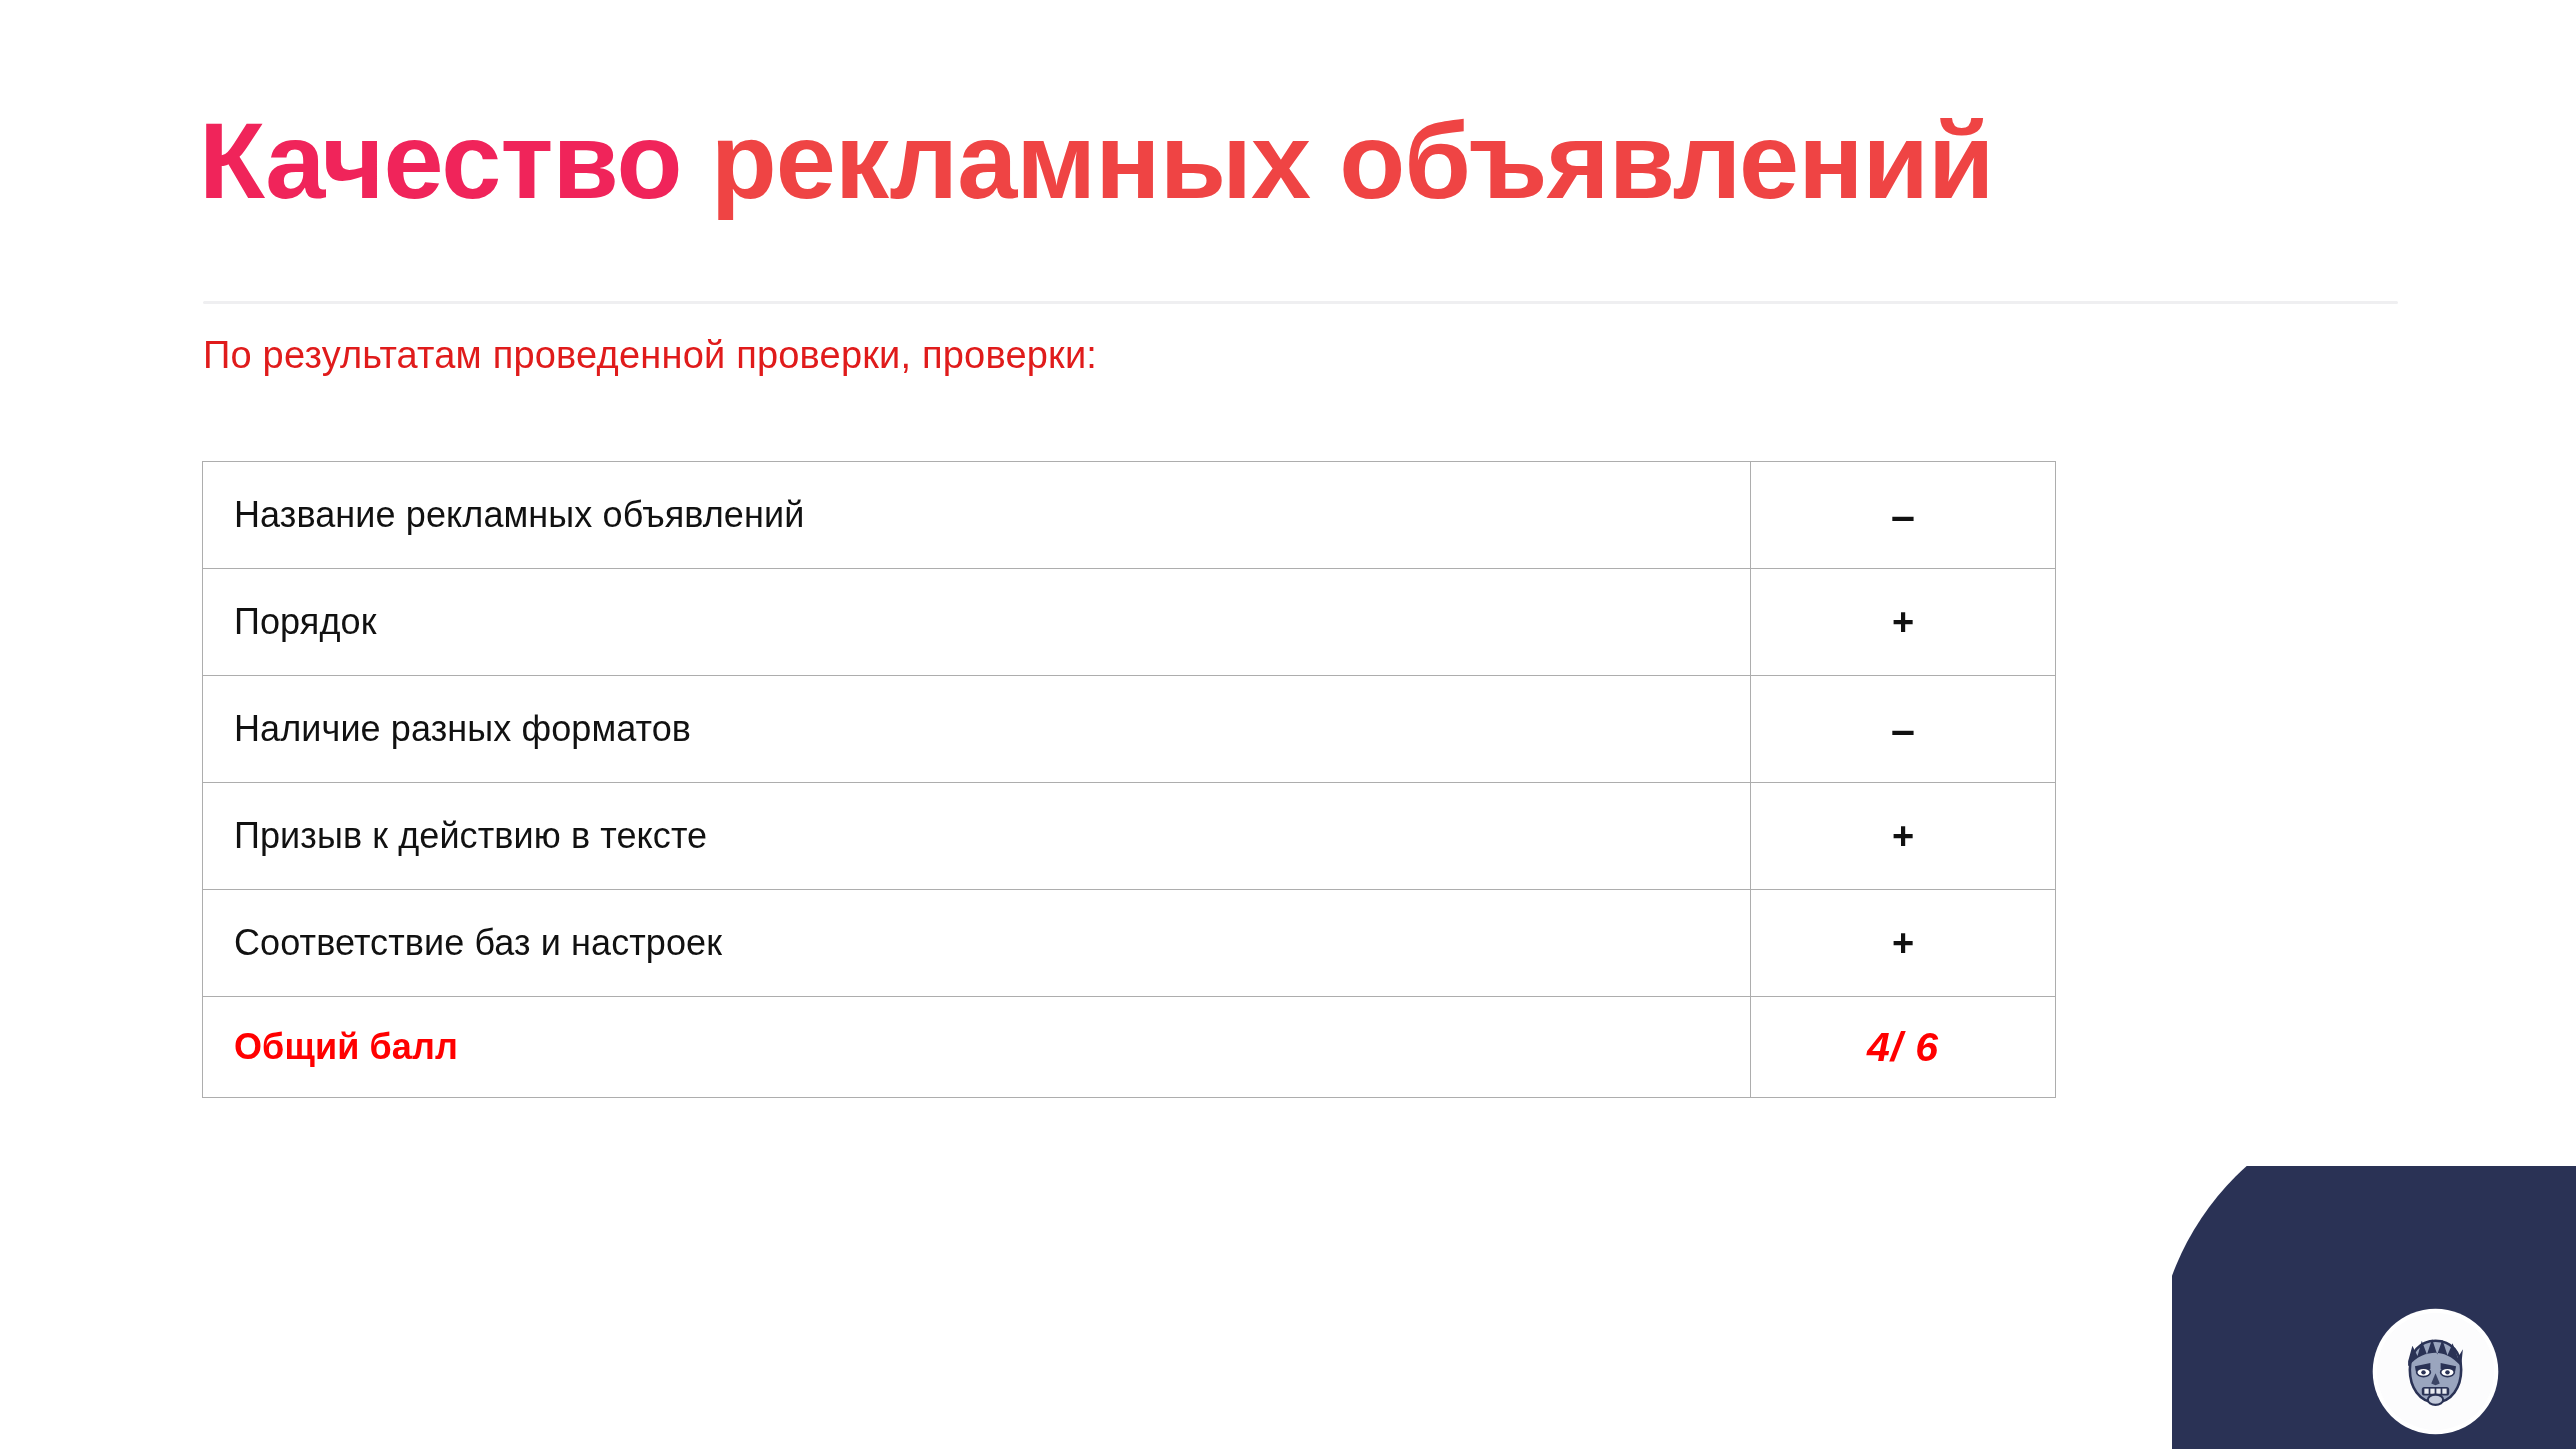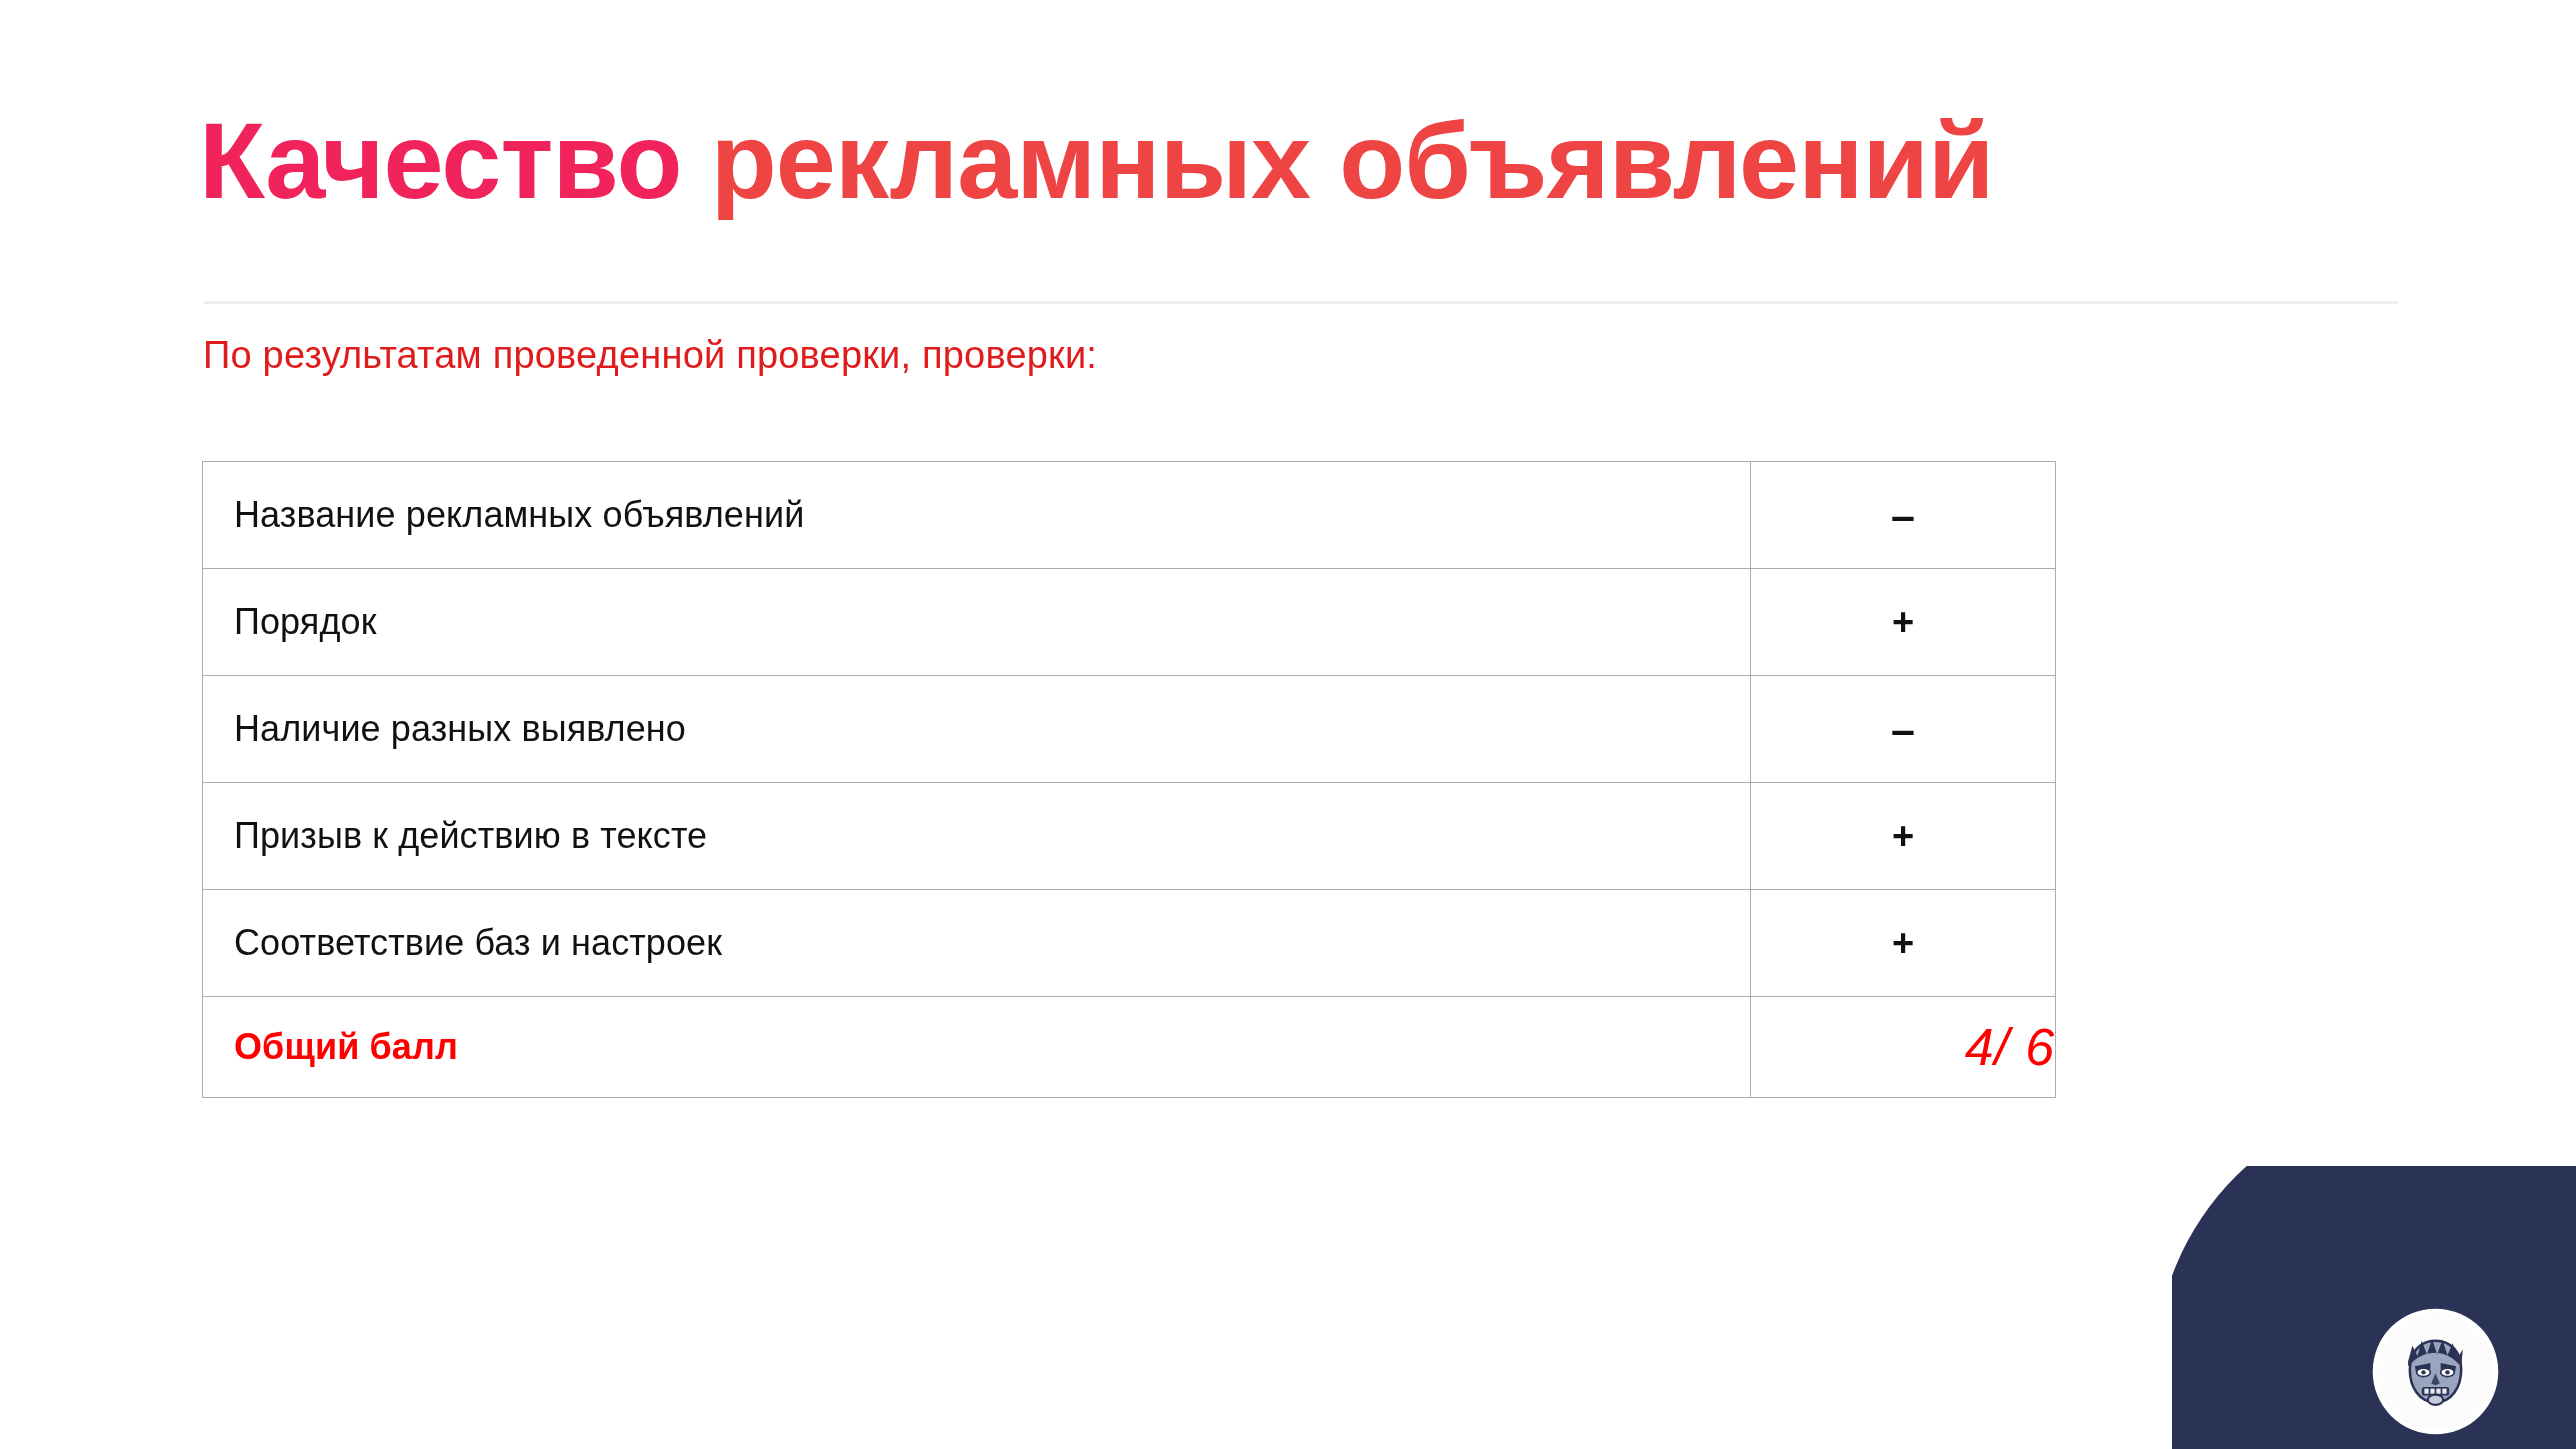--- a/index.html
+++ b/index.html
@@ -102,25 +102,24 @@
 
   
   tr.total-row td { height: 101px; }
   tr.total-row .cell-label {
     color: #FF0000;
     font-weight: 700;
     font-size: 36px;
   }
   tr.total-row .cell-value {
     color: #FF0000;
-    font-weight: 400;
+    font-weight: 700;
     font-style: italic;
-    font-size: 52px;
+    font-size: 41px;
     letter-spacing: 0.9px;
-    text-align: right;
   }
 
   
   .corner-wrap {
     position: absolute;
     right: 0;
     bottom: 0;
     width: 404px;
     height: 283px;
     overflow: hidden;
@@ -171,21 +170,21 @@
     <tbody>
       <tr>
         <td class="cell-label">Название рекламных объявлений</td>
         <td class="cell-value sym-minus">–</td>
       </tr>
       <tr>
         <td class="cell-label">Порядок</td>
         <td class="cell-value">+</td>
       </tr>
       <tr>
-        <td class="cell-label">Наличие разных выявлено</td>
+        <td class="cell-label">Наличие разных форматов</td>
         <td class="cell-value sym-minus">–</td>
       </tr>
       <tr>
         <td class="cell-label">Призыв к действию в тексте</td>
         <td class="cell-value">+</td>
       </tr>
       <tr>
         <td class="cell-label">Соответствие баз и настроек</td>
         <td class="cell-value">+</td>
       </tr>

